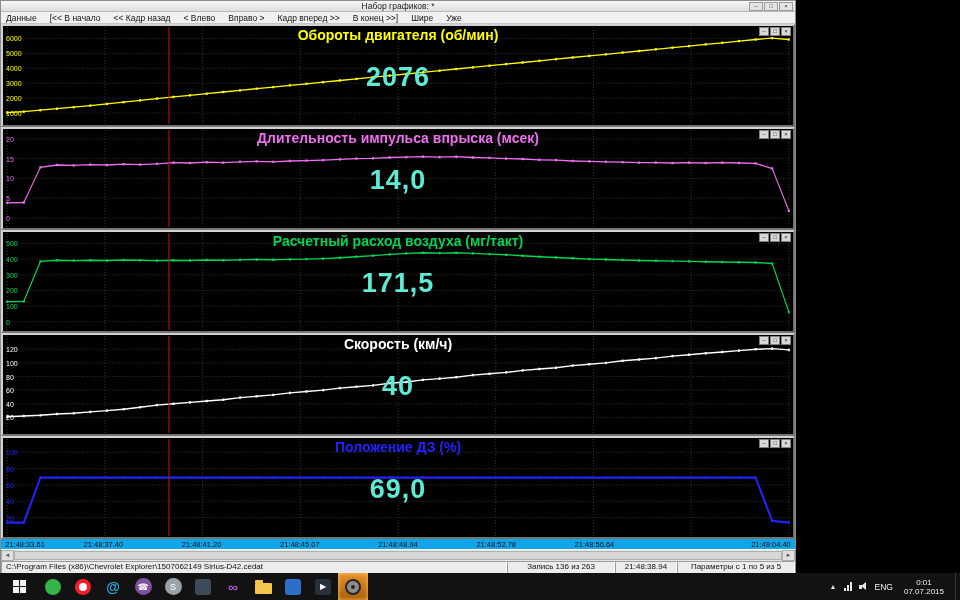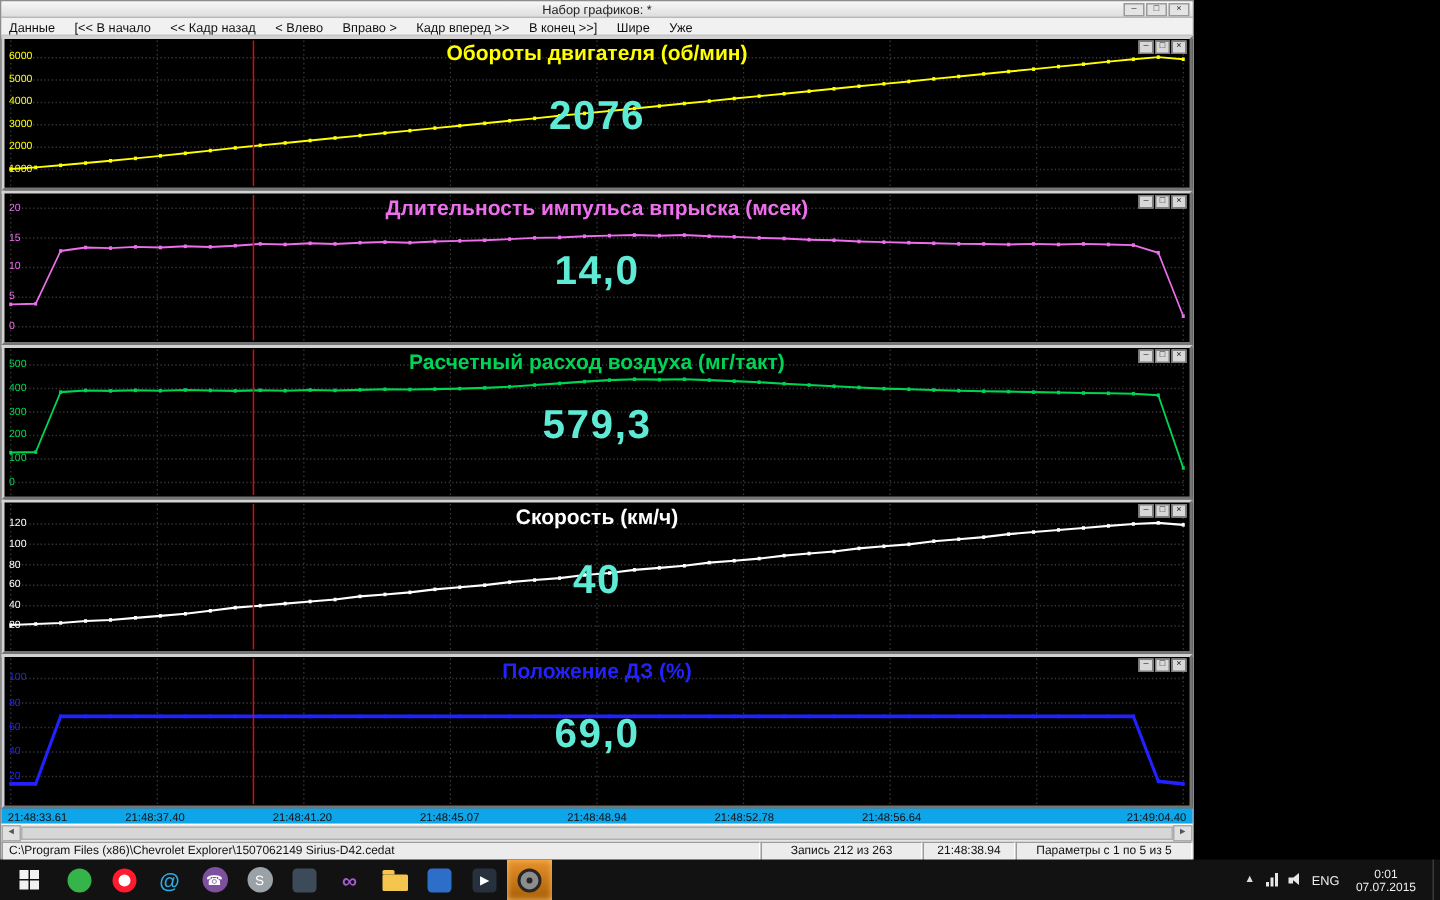--- a/index.html
+++ b/index.html
@@ -345,21 +345,21 @@
             <span style="top: 43.165%; color: rgb(0, 212, 85);">300</span>
             <span style="top: 27.3401%; color: rgb(0, 212, 85);">400</span>
             <span style="top: 11.5152%; color: rgb(0, 212, 85);">500</span>
           </div>
     <div class="chart-title" style="color: rgb(0, 212, 85);">Расчетный расход воздуха  (мг/такт)</div>
     <div class="panel-controls">
       <div class="panel-btn">–</div>
       <div class="panel-btn">□</div>
       <div class="panel-btn">×</div>
     </div>
-    <div class="chart-value">579,3</div>
+    <div class="chart-value">171,5</div>
   </div>
 
   <div class="chart-panel">
     <svg class="chart-svg" preserveAspectRatio="none" viewBox="0 0 950 99">
             <line x1="5" y1="1" x2="5" y2="98" stroke="#3a3a3a" stroke-width="1" stroke-dasharray="1,2"></line>
             <line x1="122.5" y1="1" x2="122.5" y2="98" stroke="#3a3a3a" stroke-width="1" stroke-dasharray="1,2"></line>
             <line x1="240" y1="1" x2="240" y2="98" stroke="#3a3a3a" stroke-width="1" stroke-dasharray="1,2"></line>
             <line x1="357.5" y1="1" x2="357.5" y2="98" stroke="#3a3a3a" stroke-width="1" stroke-dasharray="1,2"></line>
             <line x1="475" y1="1" x2="475" y2="98" stroke="#3a3a3a" stroke-width="1" stroke-dasharray="1,2"></line>
             <line x1="592.5" y1="1" x2="592.5" y2="98" stroke="#3a3a3a" stroke-width="1" stroke-dasharray="1,2"></line>
@@ -539,21 +539,21 @@
     <div class="hscroll">
       <div class="hs-btn">◄</div>
       <div class="hs-track">
           <div class="hs-thumb"></div>
         </div>
       <div class="hs-btn">►</div>
     </div>
 
     <div class="statusbar">
       <div class="status-cell status-path">C:\Program Files (x86)\Chevrolet Explorer\1507062149 Sirius-D42.cedat</div>
-      <div class="status-cell status-record">Запись 212 из 263</div>
+      <div class="status-cell status-record">Запись 136 из 263</div>
       <div class="status-cell status-time">21:48:38.94</div>
       <div class="status-cell status-params">Параметры с 1 по 5 из 5</div>
     </div>
 
   </div>
 
   <div class="taskbar">
     <div class="tb-apps">
         <div class="tb-icon start">
           <div class="start-grid">

